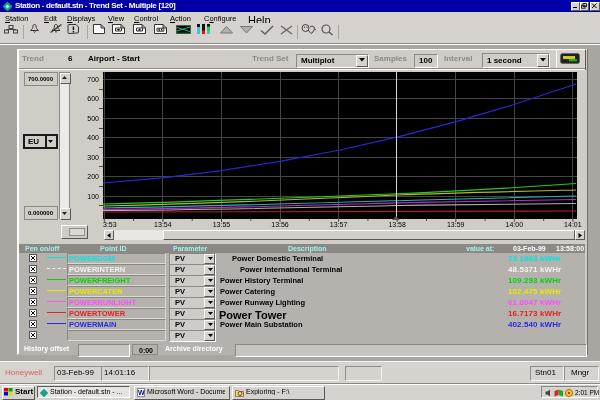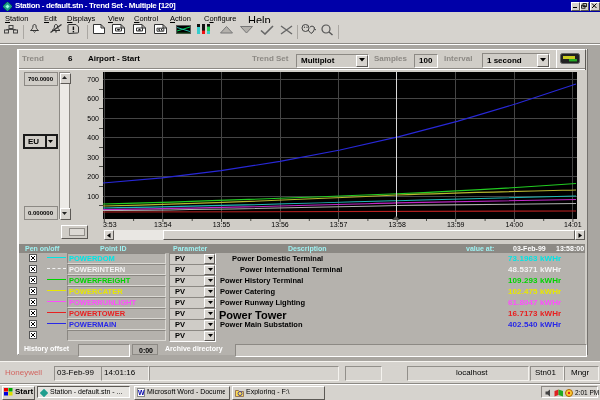--- a/index.html
+++ b/index.html
@@ -454,23 +454,20 @@
 <div class="ab" style="left:0;top:362px;width:600px;height:21px;background:#d6d3ce;"></div>
 <div class="ab t8" style="left:5px;top:368px;color:#d2645f;">Honeywell</div>
 <div class="ab cell" style="left:54px;top:366px;width:46px;height:13px;">
       <div class="ab t8" style="left:2px;top:1px;">03-Feb-99</div>
     </div>
 <div class="ab cell" style="left:101px;top:366px;width:46px;height:13px;">
       <div class="ab t8" style="left:2px;top:1px;">14:01:16</div>
     </div>
 <div class="ab cell" style="left:149px;top:366px;width:188px;height:13px;"></div>
 <div class="ab cell" style="left:345px;top:366px;width:35px;height:13px;"></div>
-<div class="ab cell" style="left:407px;top:366px;width:120px;height:13px;">
-      <div class="ab t8" style="left:48px;top:1px;">localhost</div>
-    </div>
 <div class="ab cell" style="left:530px;top:366px;width:32px;height:13px;">
       <div class="ab t8" style="left:4px;top:1px;">Stn01</div>
     </div>
 <div class="ab cell" style="left:564px;top:366px;width:33px;height:13px;">
       <div class="ab t8" style="left:6px;top:1px;">Mngr</div>
     </div>
 
 <div class="ab" style="left:0;top:383px;width:600px;height:1px;background:#8c8984;"></div>
 <div class="ab" style="left:0;top:384px;width:600px;height:16px;background:#d6d3ce;"></div>
 <div class="ab" style="left:0;top:384px;width:600px;height:1px;background:#fff;"></div>

